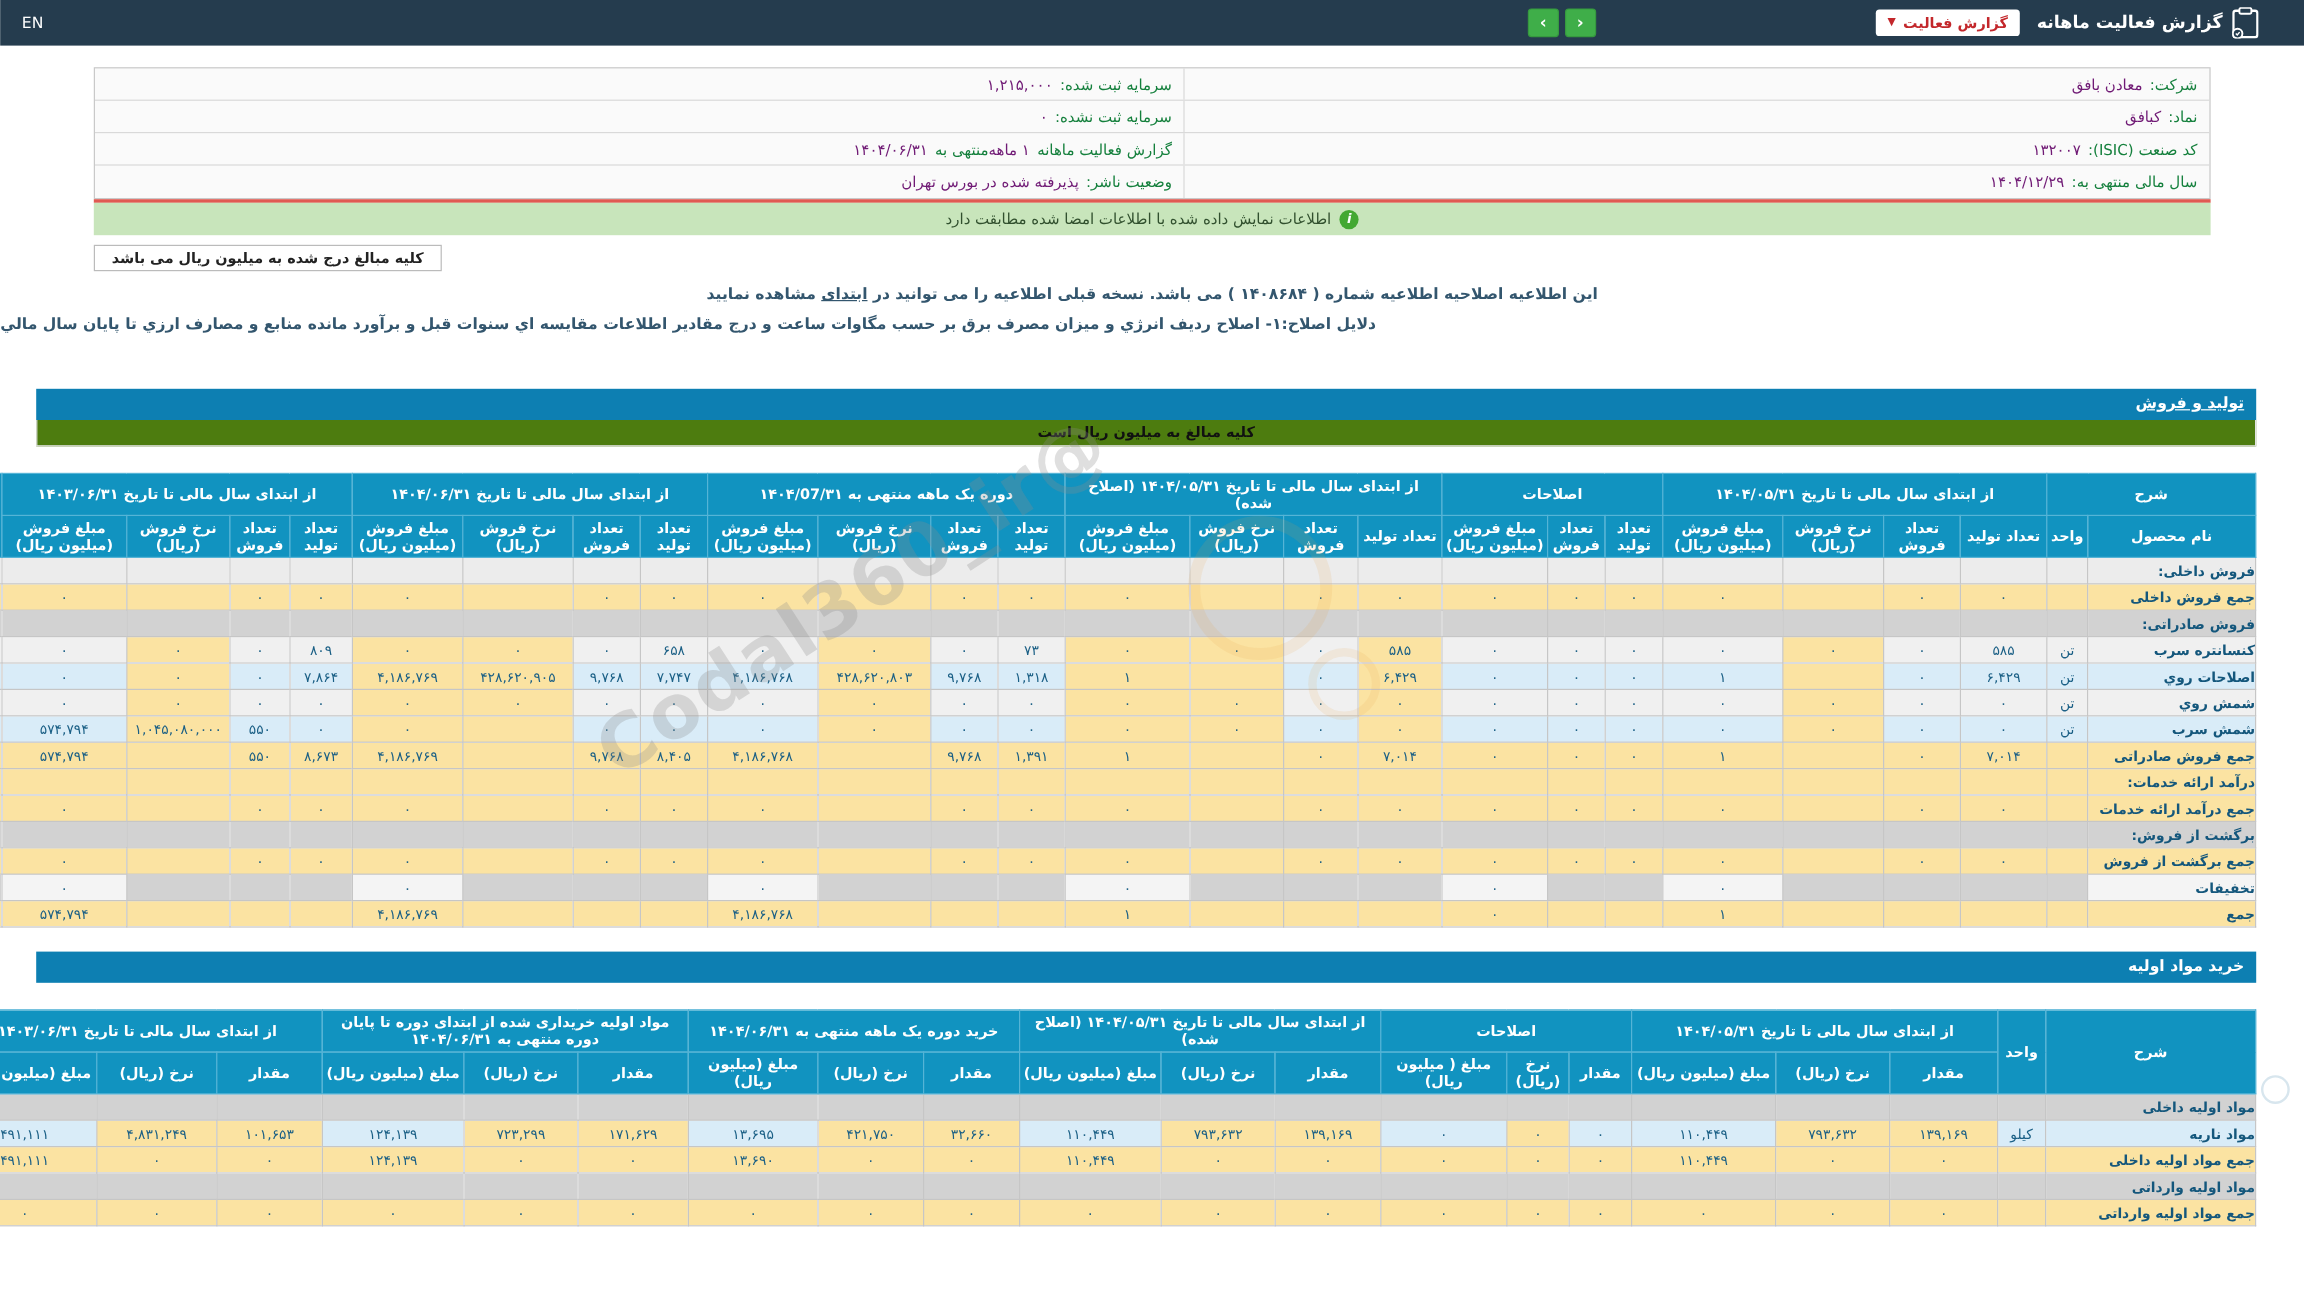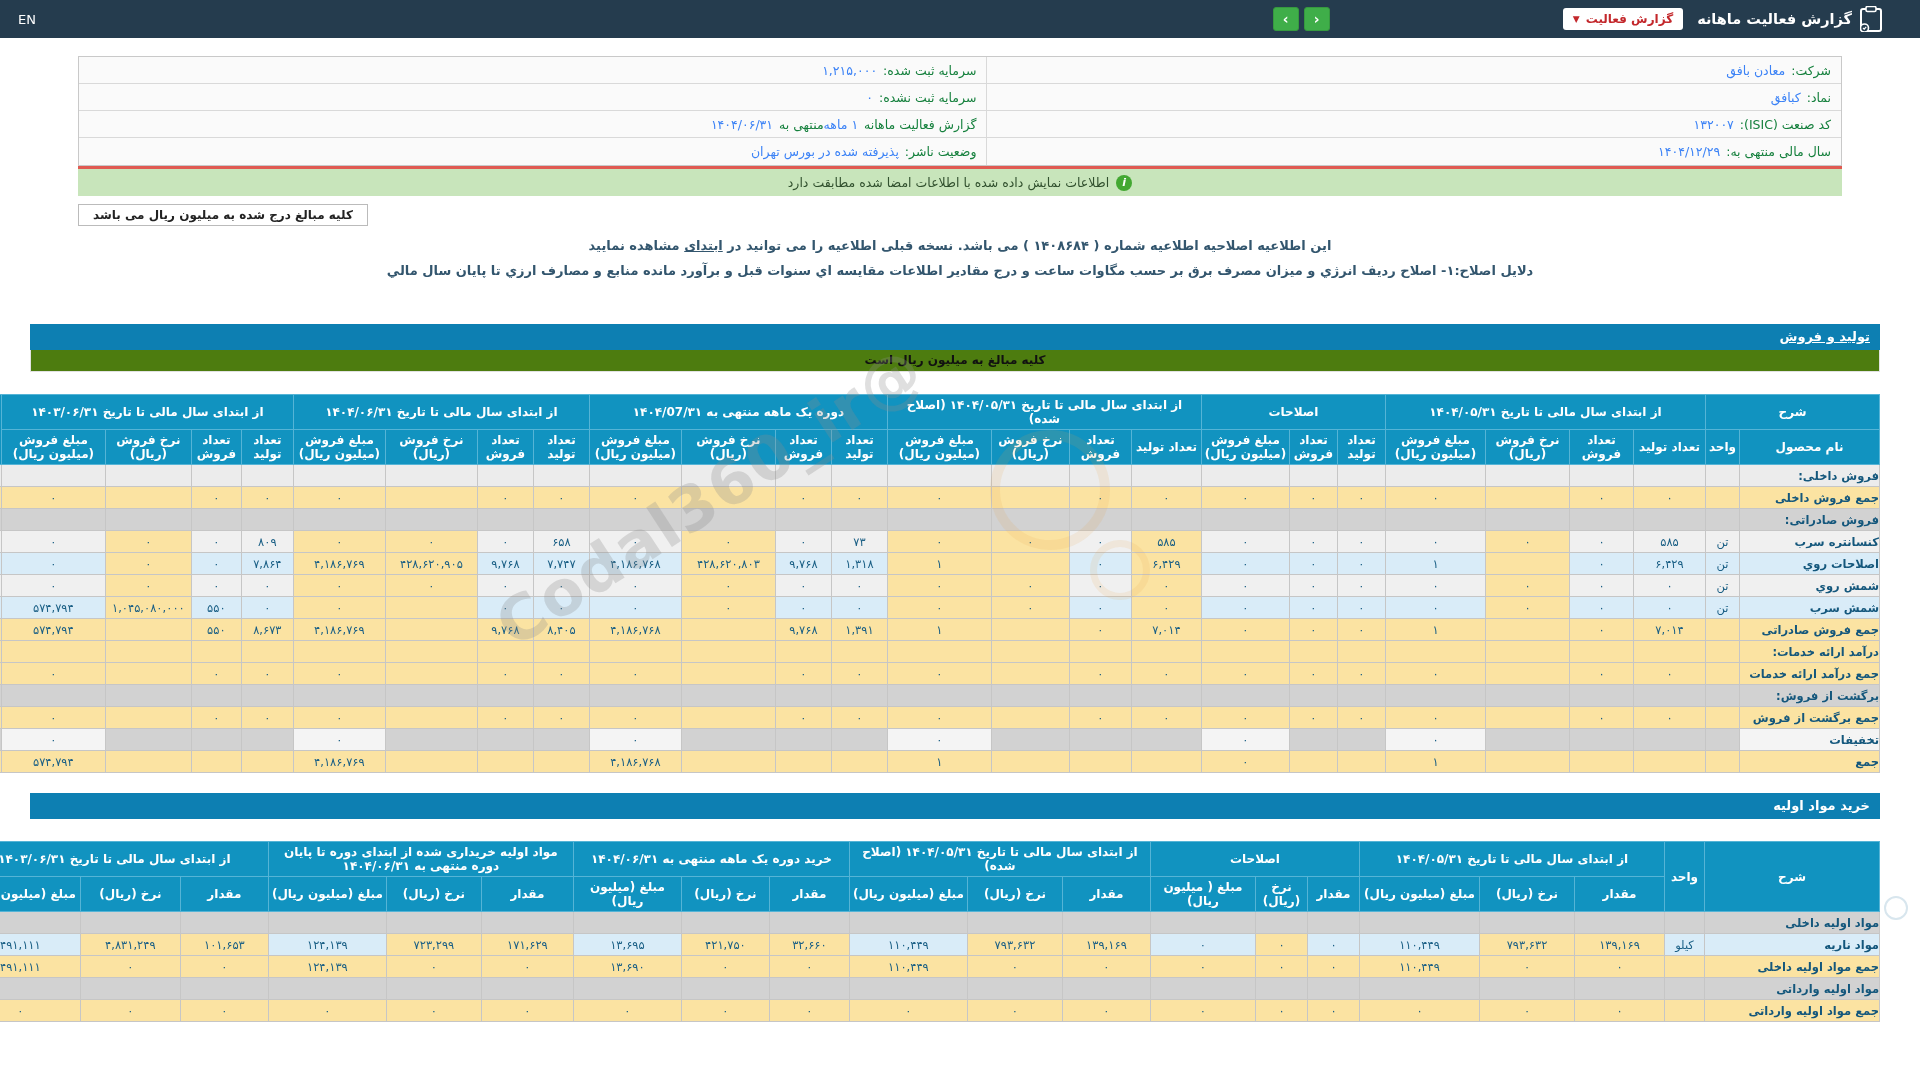--- a/index.html
+++ b/index.html
@@ -21,31 +21,31 @@
   .spacer { flex:1; }
   .lang { color:#fff; font-size:13px; text-decoration:none; }
   
   .info-wrap { margin:18px 78px 0 78px; border:1px solid #c9c9c9; background:#fafafa; }
   .info-row { display:flex; border-bottom:1px solid #d9d9d9; height:27px; align-items:center; font-size:12.5px; }
   .info-row:last-child { border-bottom:none; }
   .info-cell { padding:0 10px; white-space:nowrap; }
   .info-cell.right { width:48.5%; border-left:1px solid #d9d9d9; height:100%; display:flex; align-items:center; }
   .info-cell.left  { flex:1; height:100%; display:flex; align-items:center; }
   .info-label { color:#15803d; }
-  .info-value { color:#3b82f6; margin-right:6px; }
+  .info-value { color:#701a75; margin-right:6px; }
   .red-divider { margin:0 78px; height:3px; background:#e05a52; }
   .green-note { margin:0 78px; background:#c8e5bb; height:27px; display:flex; align-items:center; justify-content:center;
     font-size:12.5px; color:#31502e; gap:7px; }
   .green-note .i-icon { width:16px; height:16px; border-radius:50%; background:#43a832; color:#fff; font-size:11px;
     font-weight:bold; text-align:center; line-height:16px; font-style:italic; }
   .amounts-box { width:max-content; margin:8px auto 0 78px; border:1px solid #bbb; background:#fff;
     font-size:12px; font-weight:bold; color:#222; padding:3px 14px; }
   .amend1 { text-align:center; margin-top:12px; font-size:13px; font-weight:bold; color:#33566e; }
   .amend1 a { color:#33566e; text-decoration:underline; }
-  .amend2 { text-align:center; margin-top:10px; font-size:13px; font-weight:bold; color:#33566e; }
+  .amend2 { text-align:left; margin-top:10px; font-size:13px; font-weight:bold; color:#33566e; }
   
   .section-bar { margin:0 40px 0 30px; background:#0d7fb2; color:#fff; font-size:13px; font-weight:bold;
     height:26px; line-height:26px; padding:0 10px; }
   .bar1 { margin-top:46px;text-decoration:underline; }
   .units-bar { margin:0 40px 0 30px; background:#4d7c0f; border:1px solid #e2e2e2; border-top:none; font-size:12px;
     font-weight:bold; color:#111; height:22px; line-height:20px; padding:0 8px;text-align:center; }
   .data-table { margin:22px 40px 0 30px; border-collapse:collapse; table-layout:fixed; width:1850px; }
   .data-table th { background:#1193c0; color:#fff; font-size:12px; font-weight:bold; border:1px solid #55b4d6;
     padding:3px 2px; text-align:center;margin-top:48px; }
   .data-table td { border:1px solid #c6c6c6; font-size:11.5px; color:#1a5f85; text-align:center; padding:2px 3px;

